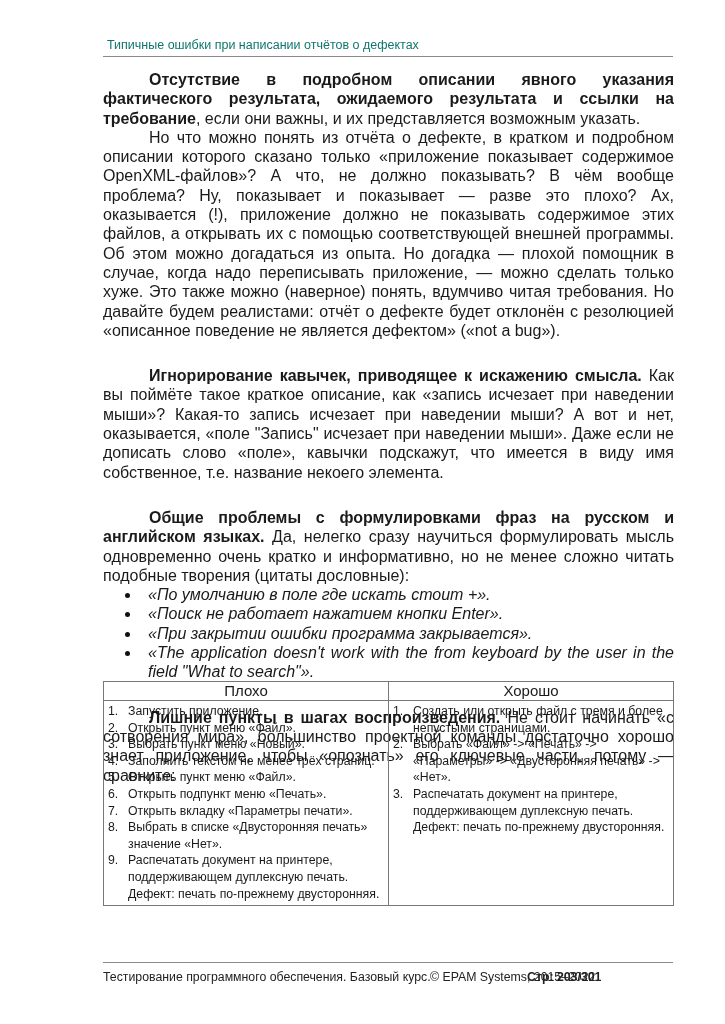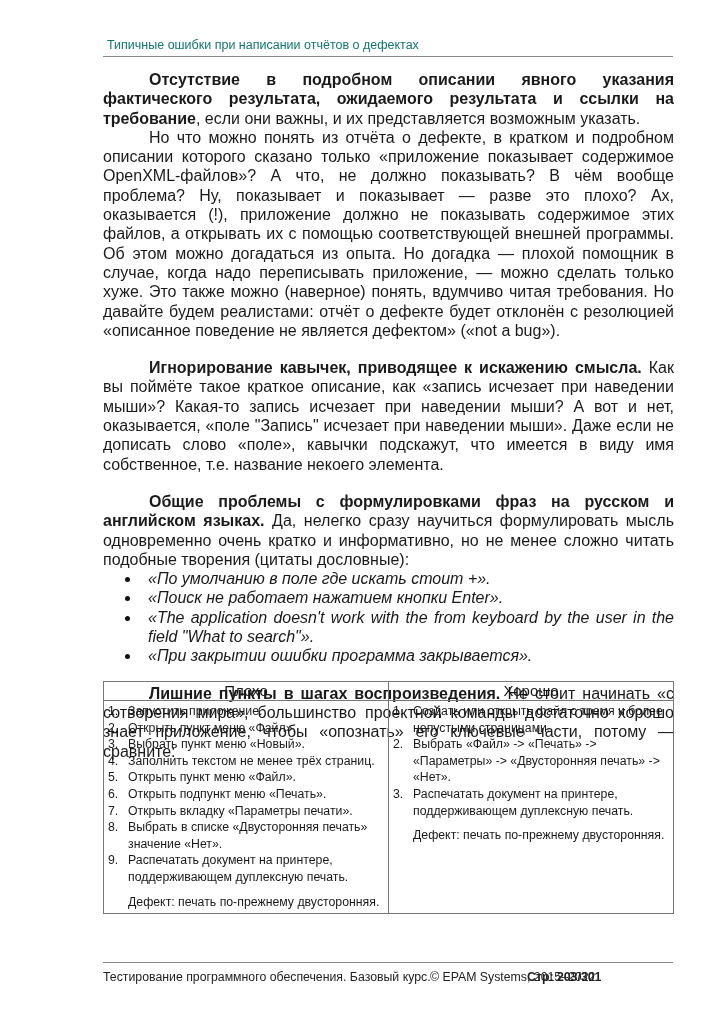--- a/index.html
+++ b/index.html
@@ -14,21 +14,21 @@
     .header-rule {
       position: absolute; left: 103px; top: 56px; width: 570px; height: 0;
       border-top: 1.5px solid #8a8a8a;
     }
     .content {
       position: absolute; left: 103px; top: 70px; width: 571px;
       font-size: 16px; line-height: 19.3px; text-align: justify;
     }
     .p { margin: 0; text-indent: 46px; }
     .p b { font-weight: bold; }
-    .gap { margin-top: 18px; }
+    .gap { margin-top: 26px; }
     ul.bullets {
       list-style: none; margin: 0; padding: 0;
     }
     ul.bullets li {
       position: relative; padding-left: 45px; font-style: italic; text-align: justify;
     }
     ul.bullets li .dot {
       position: absolute; left: 22px; top: 8px; width: 5px; height: 5px;
       border-radius: 50%; background: #111; font-style: normal;
     }
@@ -40,21 +40,21 @@
       font-weight: normal; font-size: 15px; border: 1px solid #777;
       padding: 1px 0 0 0; text-align: center; height: 17px;
     }
     table.compare td {
       border: 1px solid #777; vertical-align: top; padding: 2px 4px 3px 4px;
     }
     table.compare td.bad { width: 276px; }
     ol.steps { margin: 0; padding: 0; list-style: none; }
     ol.steps li { position: relative; padding-left: 20px; }
     ol.steps li .num { position: absolute; left: 0; top: 0; }
-    .defect { padding-left: 20px; margin-top: 8px; }
+    .defect { padding-left: 20px; margin-top: 0; }
     .footer-rule {
       position: absolute; left: 103px; top: 962px; width: 570px; height: 0;
       border-top: 1.5px solid #8a8a8a;
     }
     .footer {
       position: absolute; top: 970px; font-size: 12.3px; color: #222;
     }
     .footer.left { left: 103px; }
     .footer.mid { left: 382px; padding-left: 48px; }
     .footer.right { left: 527px; font-weight: bold; }
@@ -68,22 +68,22 @@
 <div class="content">
   <p class="p"><b>Отсутствие в подробном описании явного указания фактического результата, ожидаемого результата и ссылки на требование</b><span>, если они важны, и их представляется возможным указать.</span></p>
   <p class="p">Но что можно понять из отчёта о дефекте, в кратком и подробном описании которого сказано только «приложение показывает содержимое OpenXML-файлов»? А что, не должно показывать? В чём вообще проблема? Ну, показывает и показывает — разве это плохо? Ах, оказывается (!), приложение должно не показывать содержимое этих файлов, а открывать их с помощью соответствующей внешней программы. Об этом можно догадаться из опыта. Но догадка — плохой помощник в случае, когда надо переписывать приложение, — можно сделать только хуже. Это также можно (наверное) понять, вдумчиво читая требования. Но давайте будем реалистами: отчёт о дефекте будет отклонён с резолюцией «описанное поведение не является дефектом» («not a bug»).</p>
 
   <p class="p gap"><b>Игнорирование кавычек, приводящее к искажению смысла.</b><span> Как вы поймёте такое краткое описание, как «запись исчезает при наведении мыши»? Какая-то запись исчезает при наведении мыши? А вот и нет, оказывается, «поле "Запись" исчезает при наведении мыши». Даже если не дописать слово «поле», кавычки подскажут, что имеется в виду имя собственное, т.е. название некоего элемента.</span></p>
 
   <p class="p gap"><b>Общие проблемы с формулировками фраз на русском и английском языках.</b><span> Да, нелегко сразу научиться формулировать мысль одновременно очень кратко и информативно, но не менее сложно читать подобные творения (цитаты дословные):</span></p>
   <ul class="bullets">
     <li><span class="dot"></span><span>«По умолчанию в поле где искать стоит +».</span></li>
     <li><span class="dot"></span><span>«Поиск не работает нажатием кнопки Enter».</span></li>
+    <li><span class="dot"></span><span>«При закрытии ошибки программа закрывается».</span></li>
     <li><span class="dot"></span><span>«The application doesn't work with the from keyboard by the user in the field "What to search"».</span></li>
-    <li><span class="dot"></span><span>«При закрытии ошибки программа закрывается».</span></li>
   </ul>
 
   <p class="p gap"><b>Лишние пункты в шагах воспроизведения.</b><span> Не стоит начинать «с сотворения мира», большинство проектной команды достаточно хорошо знает приложение, чтобы «опознать» его ключевые части, потому — сравните:</span></p>
 </div>
 
 <table class="compare">
   <thead>
     <tr>
       <th>Плохо</th>
       <th>Хорошо</th>

